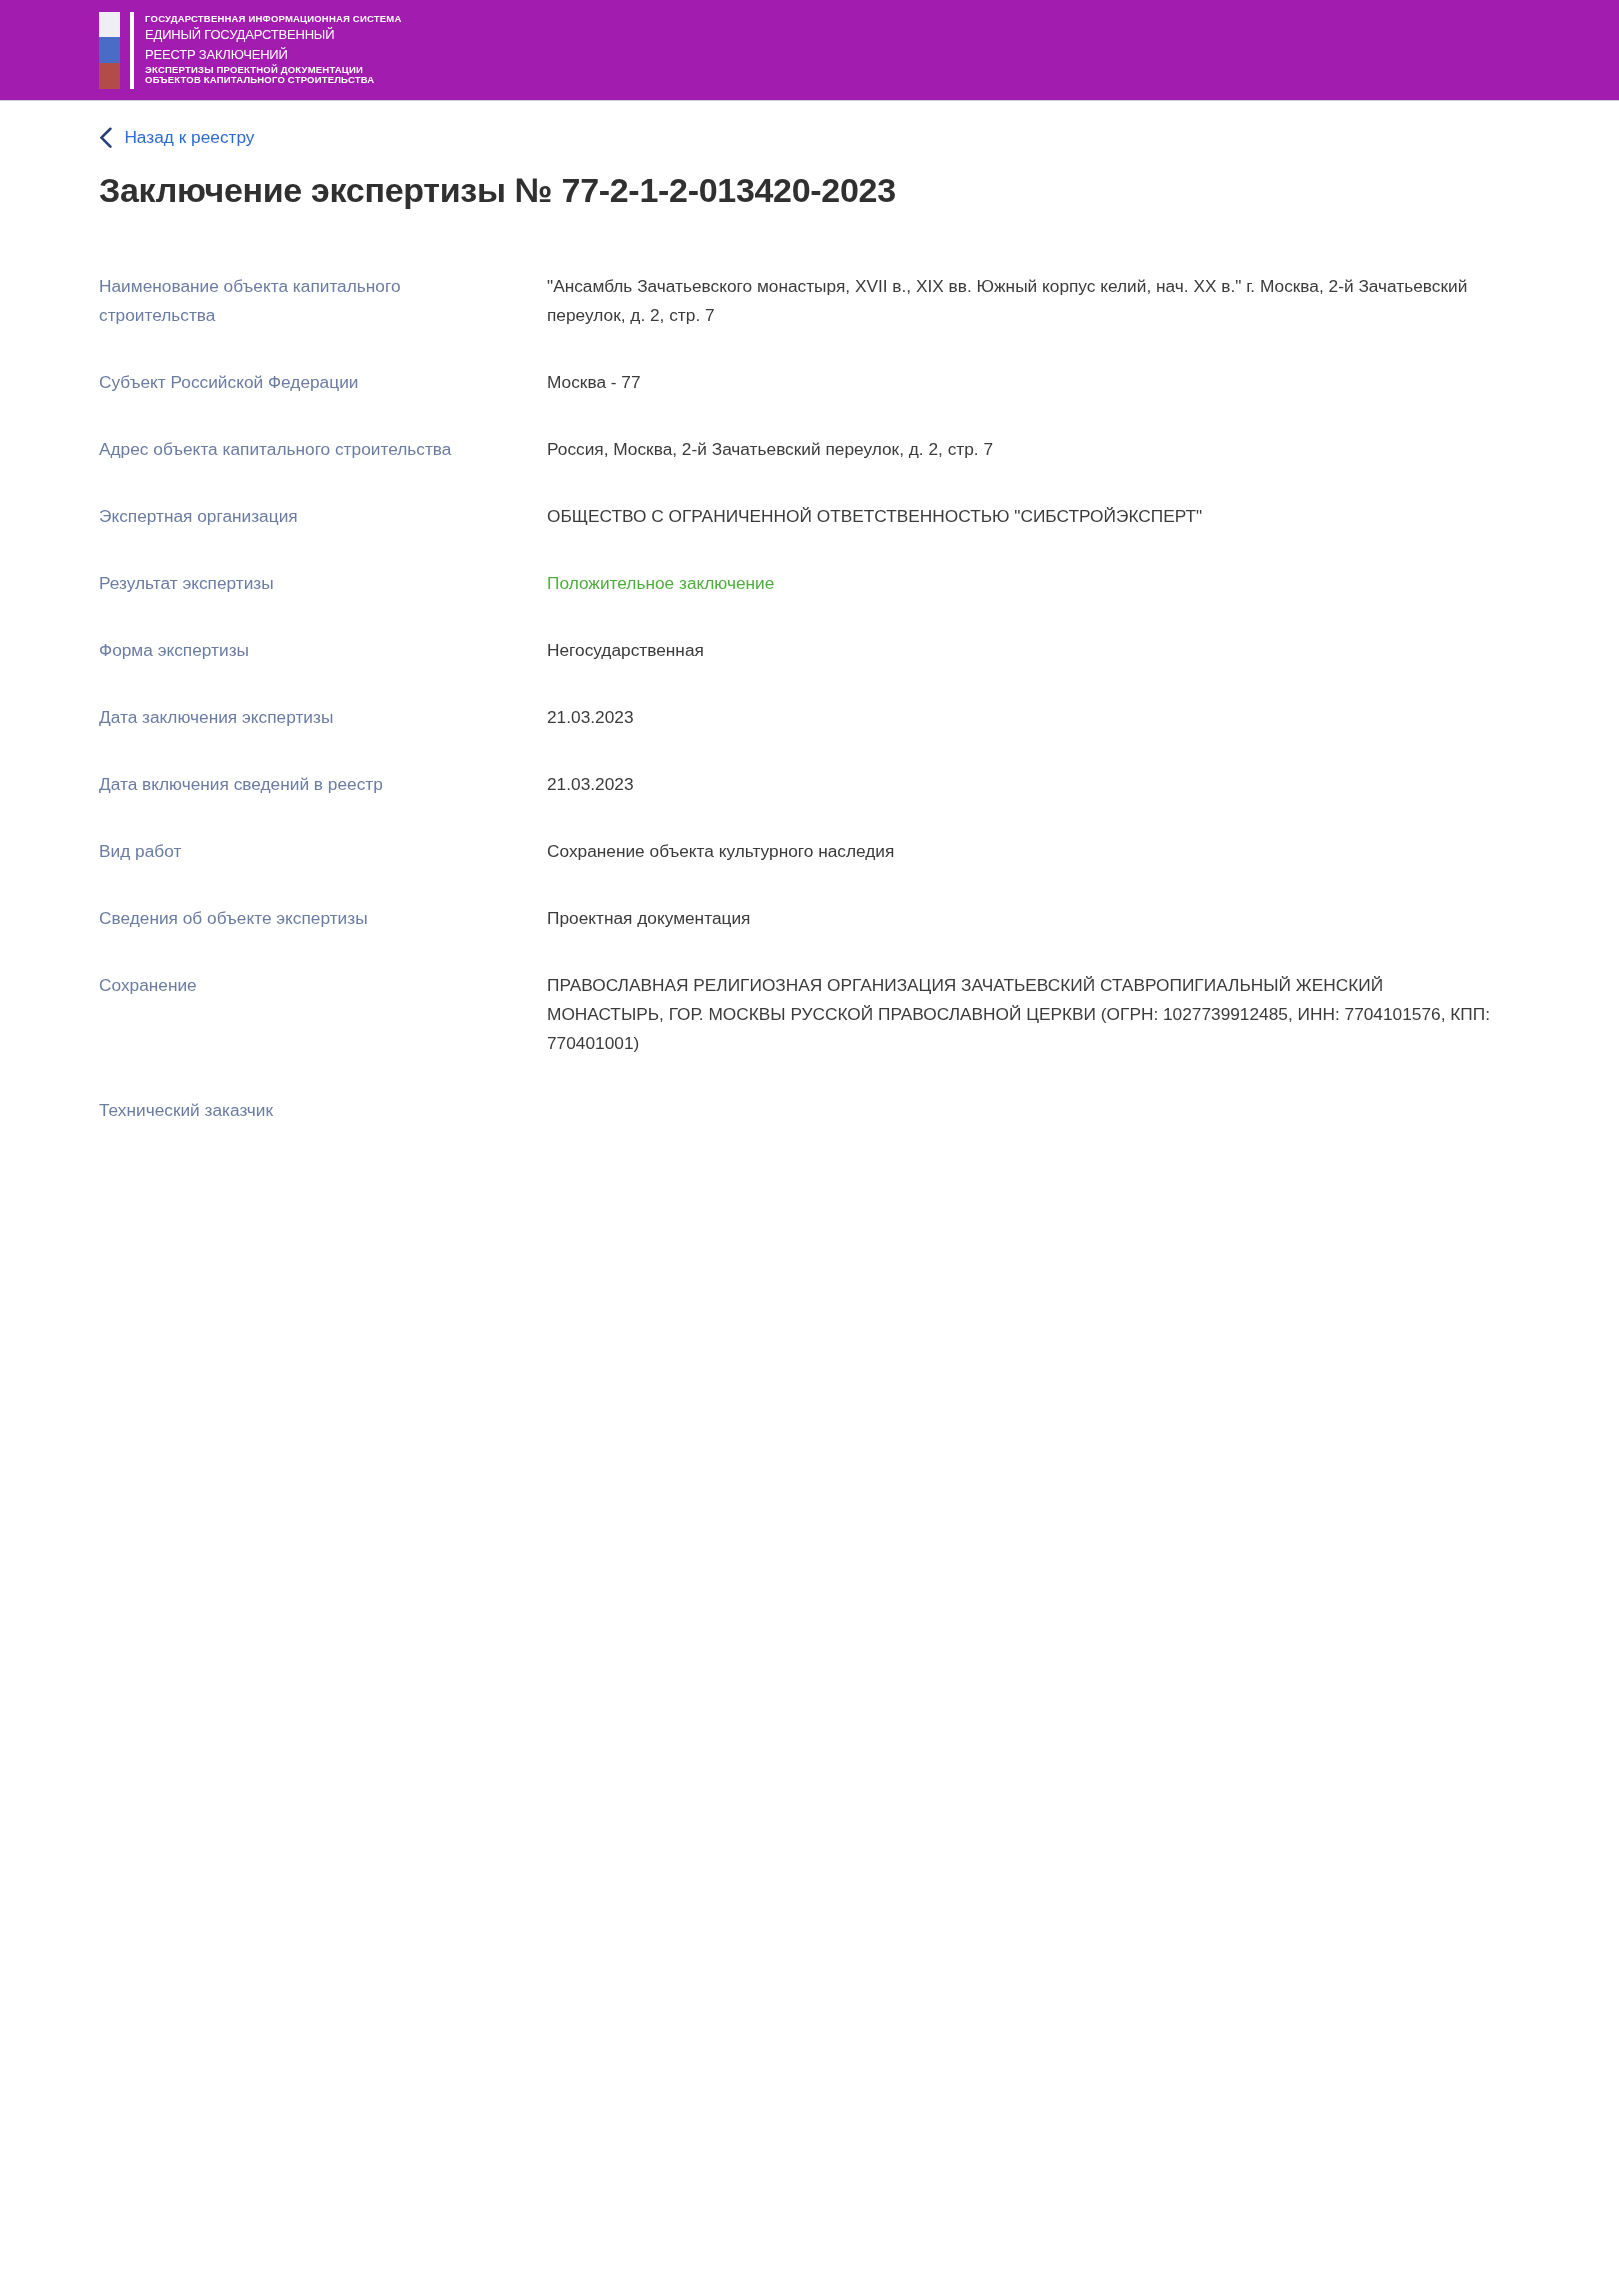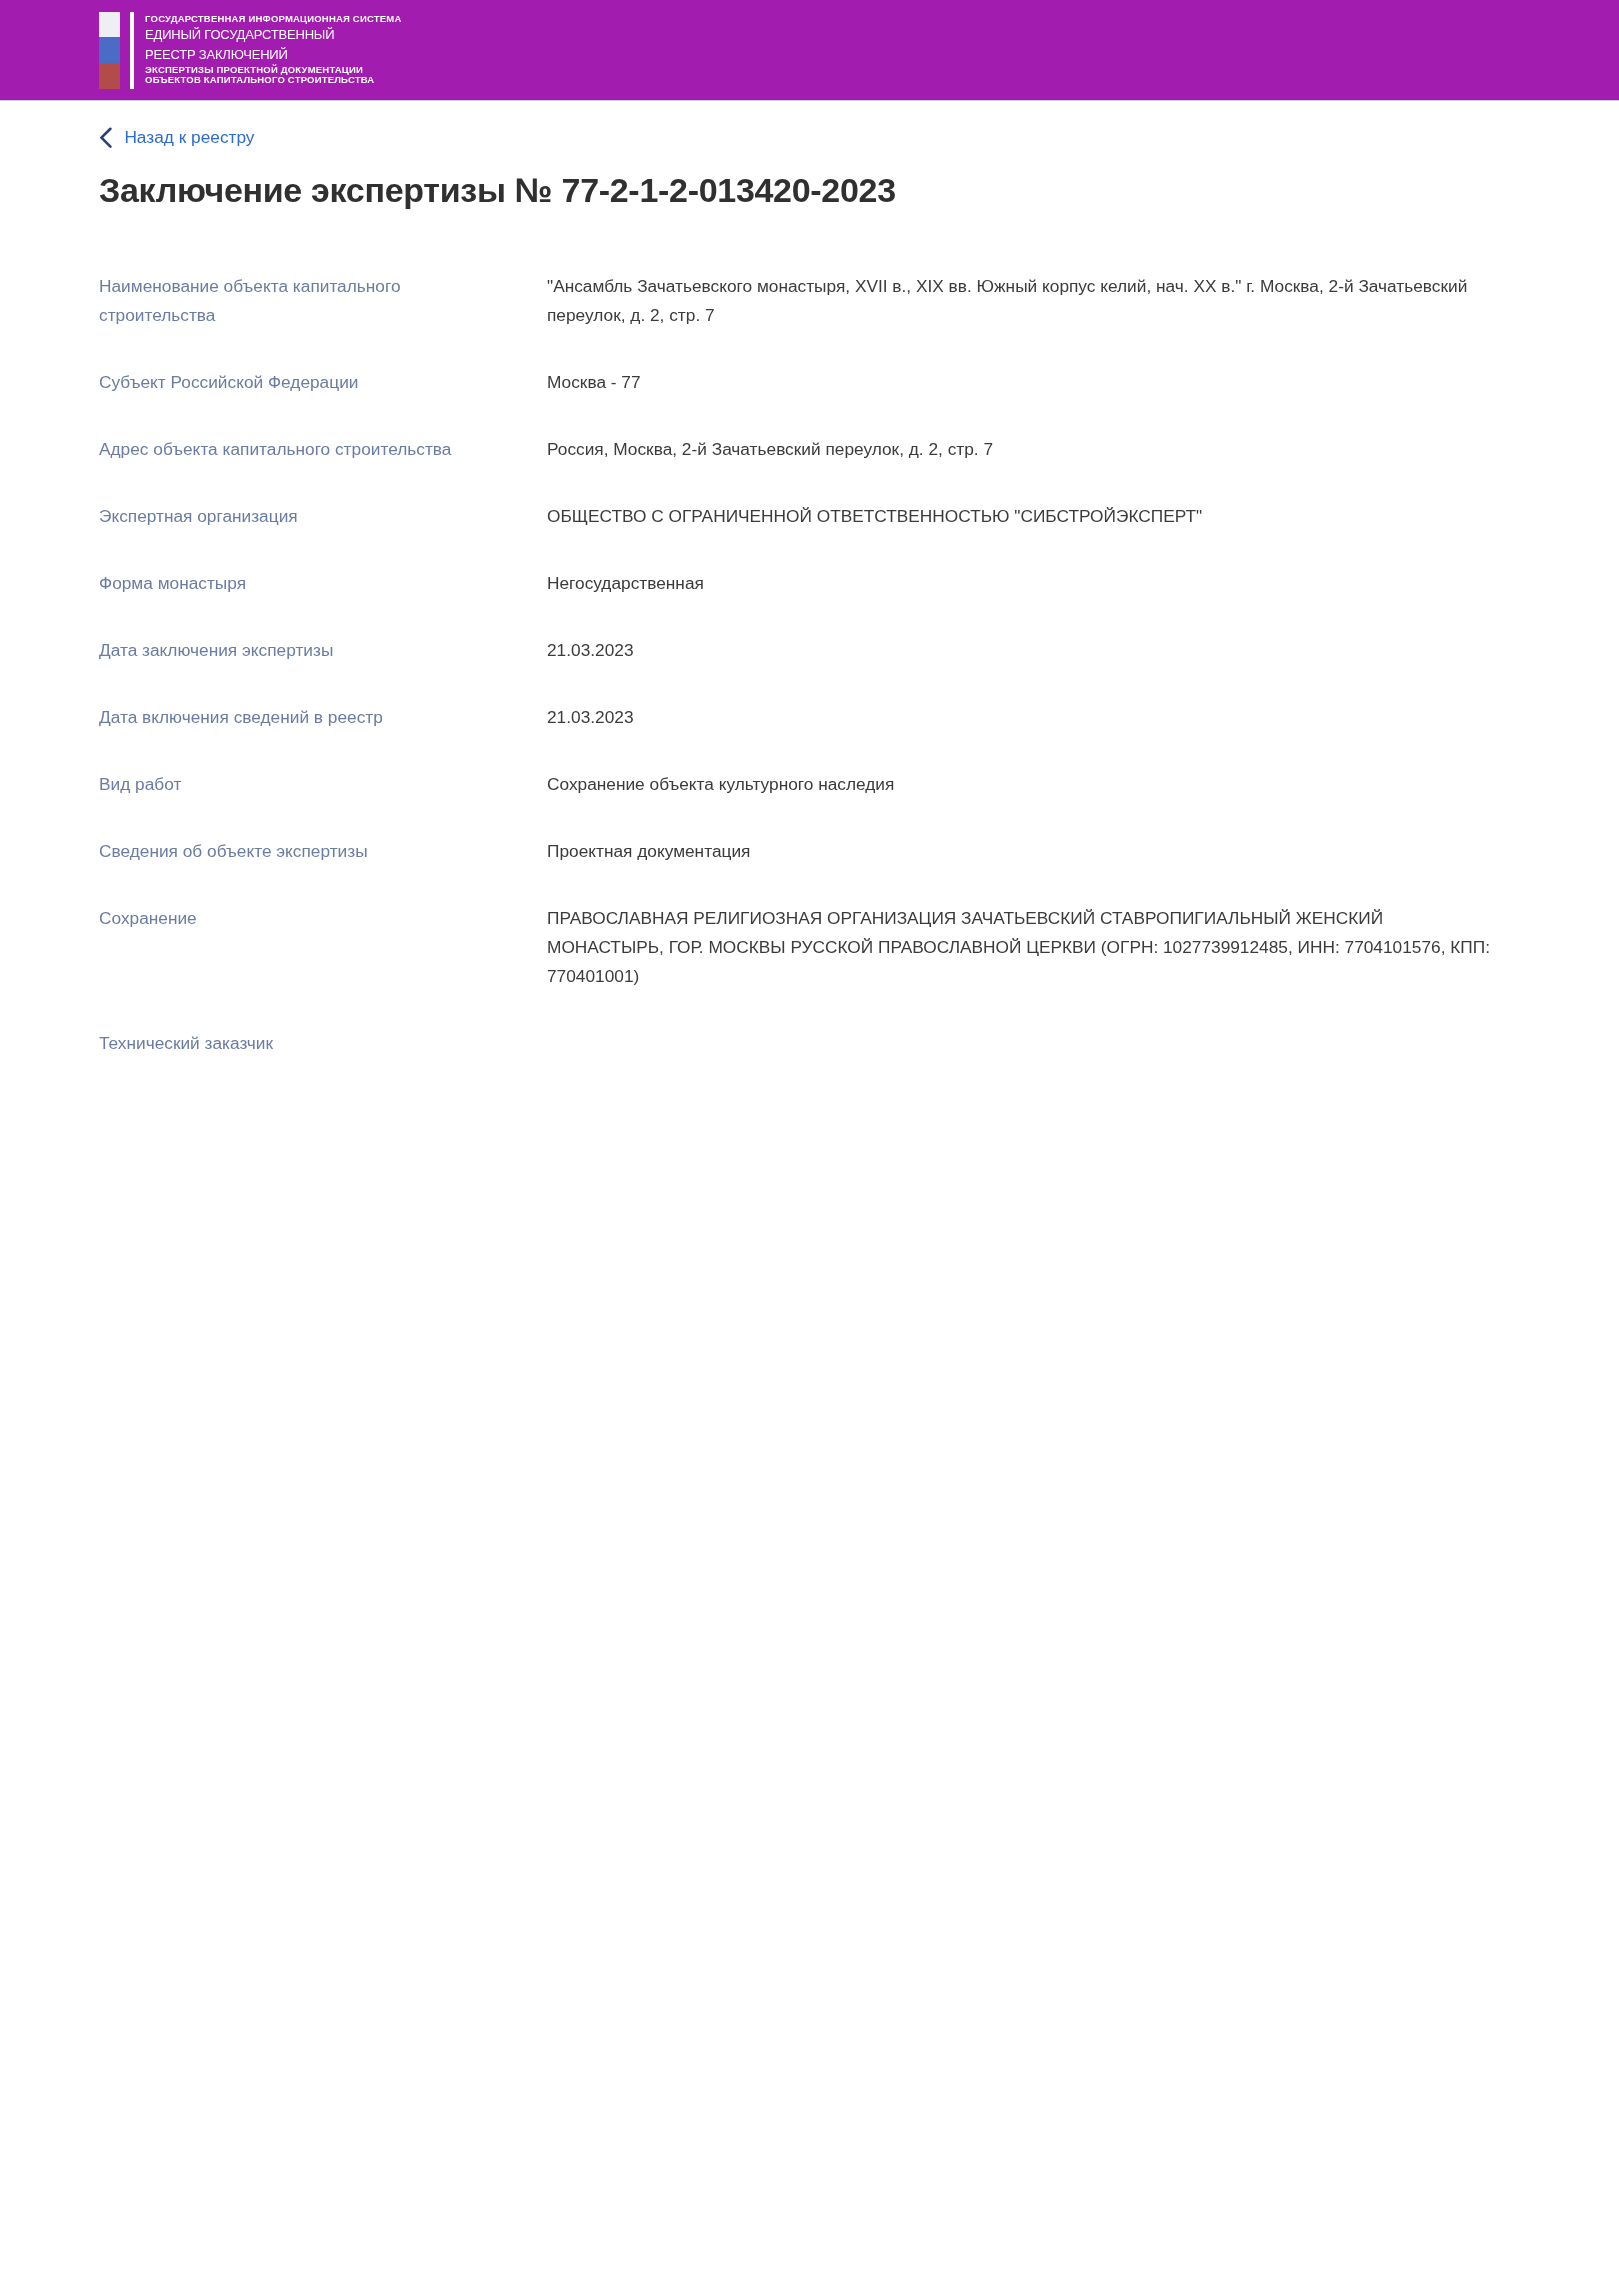--- a/index.html
+++ b/index.html
@@ -114,23 +114,27 @@
     <div class="detail-row">
       <div class="detail-label">Адрес объекта капитального строительства</div>
       <div class="detail-value">Россия, Москва, 2-й Зачатьевский переулок, д. 2, стр. 7</div>
     </div>
 
     <div class="detail-row">
       <div class="detail-label">Экспертная организация</div>
       <div class="detail-value">ОБЩЕСТВО С ОГРАНИЧЕННОЙ ОТВЕТСТВЕННОСТЬЮ "СИБСТРОЙЭКСПЕРТ"</div>
     </div>
 
+    <div class="detail-row">
+      <div class="detail-label">Результат экспертизы</div>
+      <div class="detail-value positive">Положительное заключение</div>
+    </div>
 
     <div class="detail-row">
-      <div class="detail-label">Форма монастыря</div>
+      <div class="detail-label">Форма экспертизы</div>
       <div class="detail-value">Негосударственная</div>
     </div>
 
     <div class="detail-row">
       <div class="detail-label">Дата заключения экспертизы</div>
       <div class="detail-value">21.03.2023</div>
     </div>
 
     <div class="detail-row">
       <div class="detail-label">Дата включения сведений в реестр</div>

